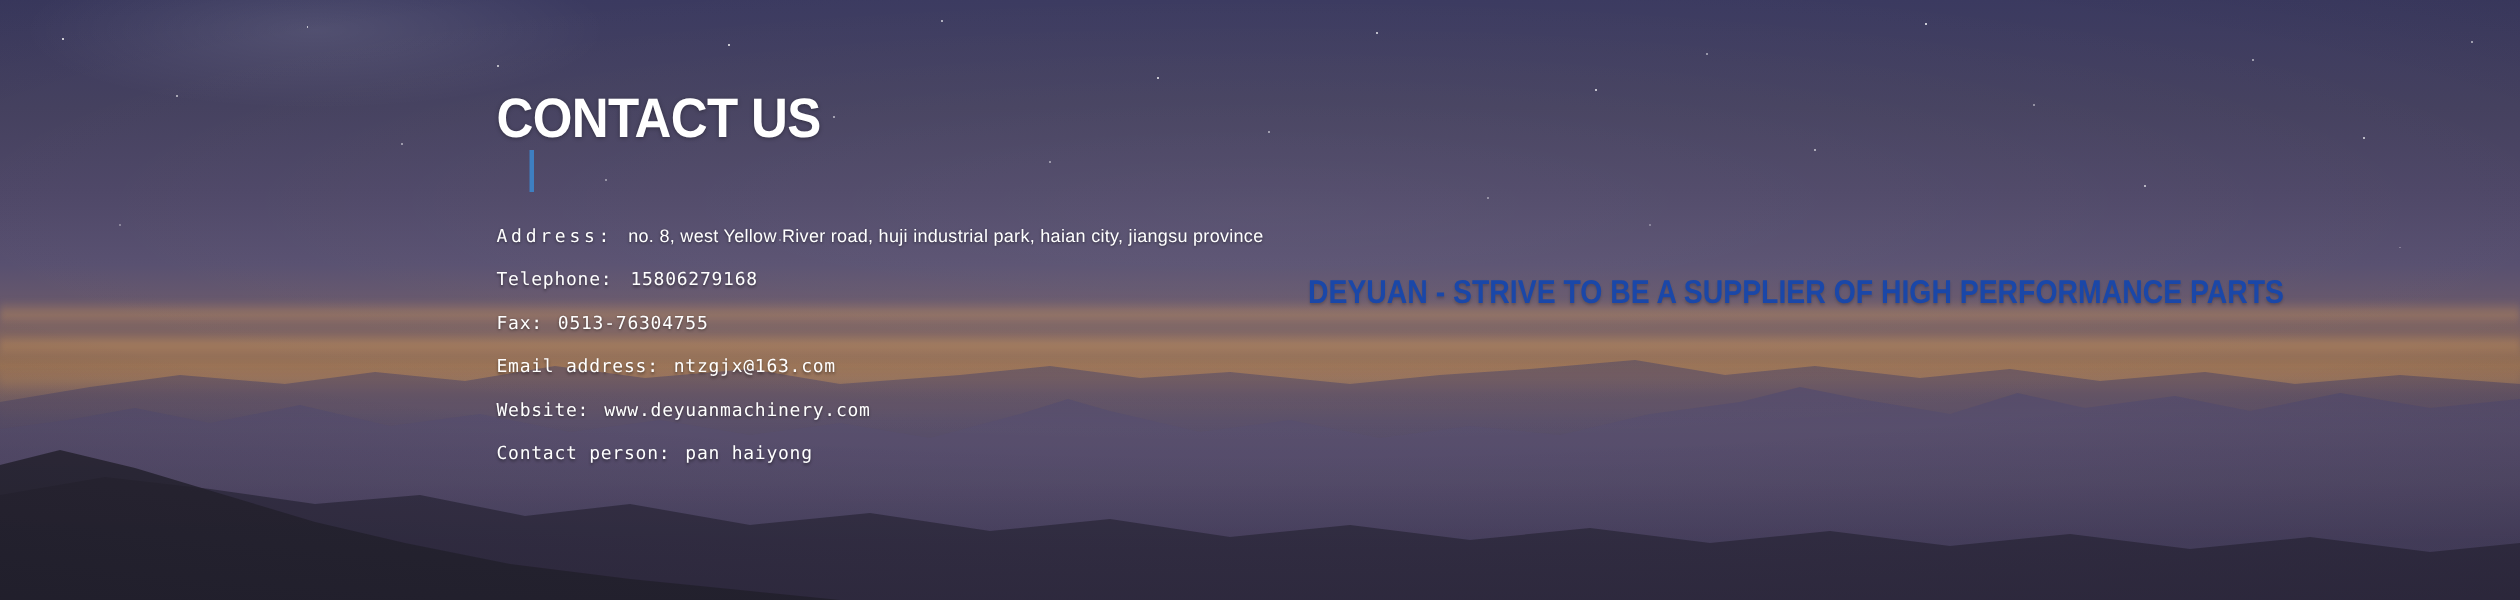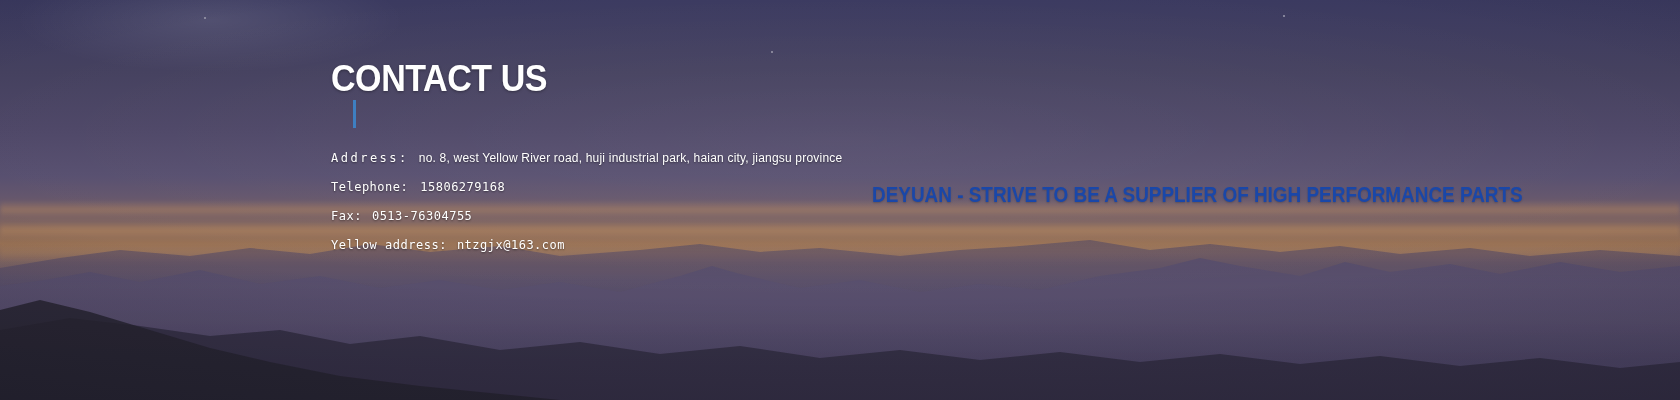--- a/index.html
+++ b/index.html
@@ -252,23 +252,29 @@
 
       <div class="detail-row">
         <span class="label-mono">Telephone:</span><span class="label-mono" style="margin-left:12px;margin-top:20px;">15806279168</span>
       </div>
 
       <div class="detail-row">
         <span class="label-mono">Fax:</span><span class="label-mono" style="margin-left:10px;">0513-76304755</span>
       </div>
 
       <div class="detail-row">
-        <span class="label-mono">Yellow address:</span><span class="label-mono" style="margin-left:10px;">ntzgjx@163.com</span>
-      </div>
-
-
+        <span class="label-mono">Email address:</span><span class="label-mono" style="margin-left:10px;">ntzgjx@163.com</span>
+      </div>
+
+      <div class="detail-row">
+        <span class="label-mono">Website:</span><span class="label-mono" style="margin-left:10px;">www.deyuanmachinery.com</span>
+      </div>
+
+      <div class="detail-row">
+        <span class="label-mono">Contact person:</span><span class="label-mono" style="margin-left:10px;">pan haiyong</span>
+      </div>
 
     </div>
 
     <div class="tagline">DEYUAN - STRIVE TO BE A SUPPLIER OF HIGH PERFORMANCE PARTS</div>
 
   </div>
 </div>
 
 </body></html>

